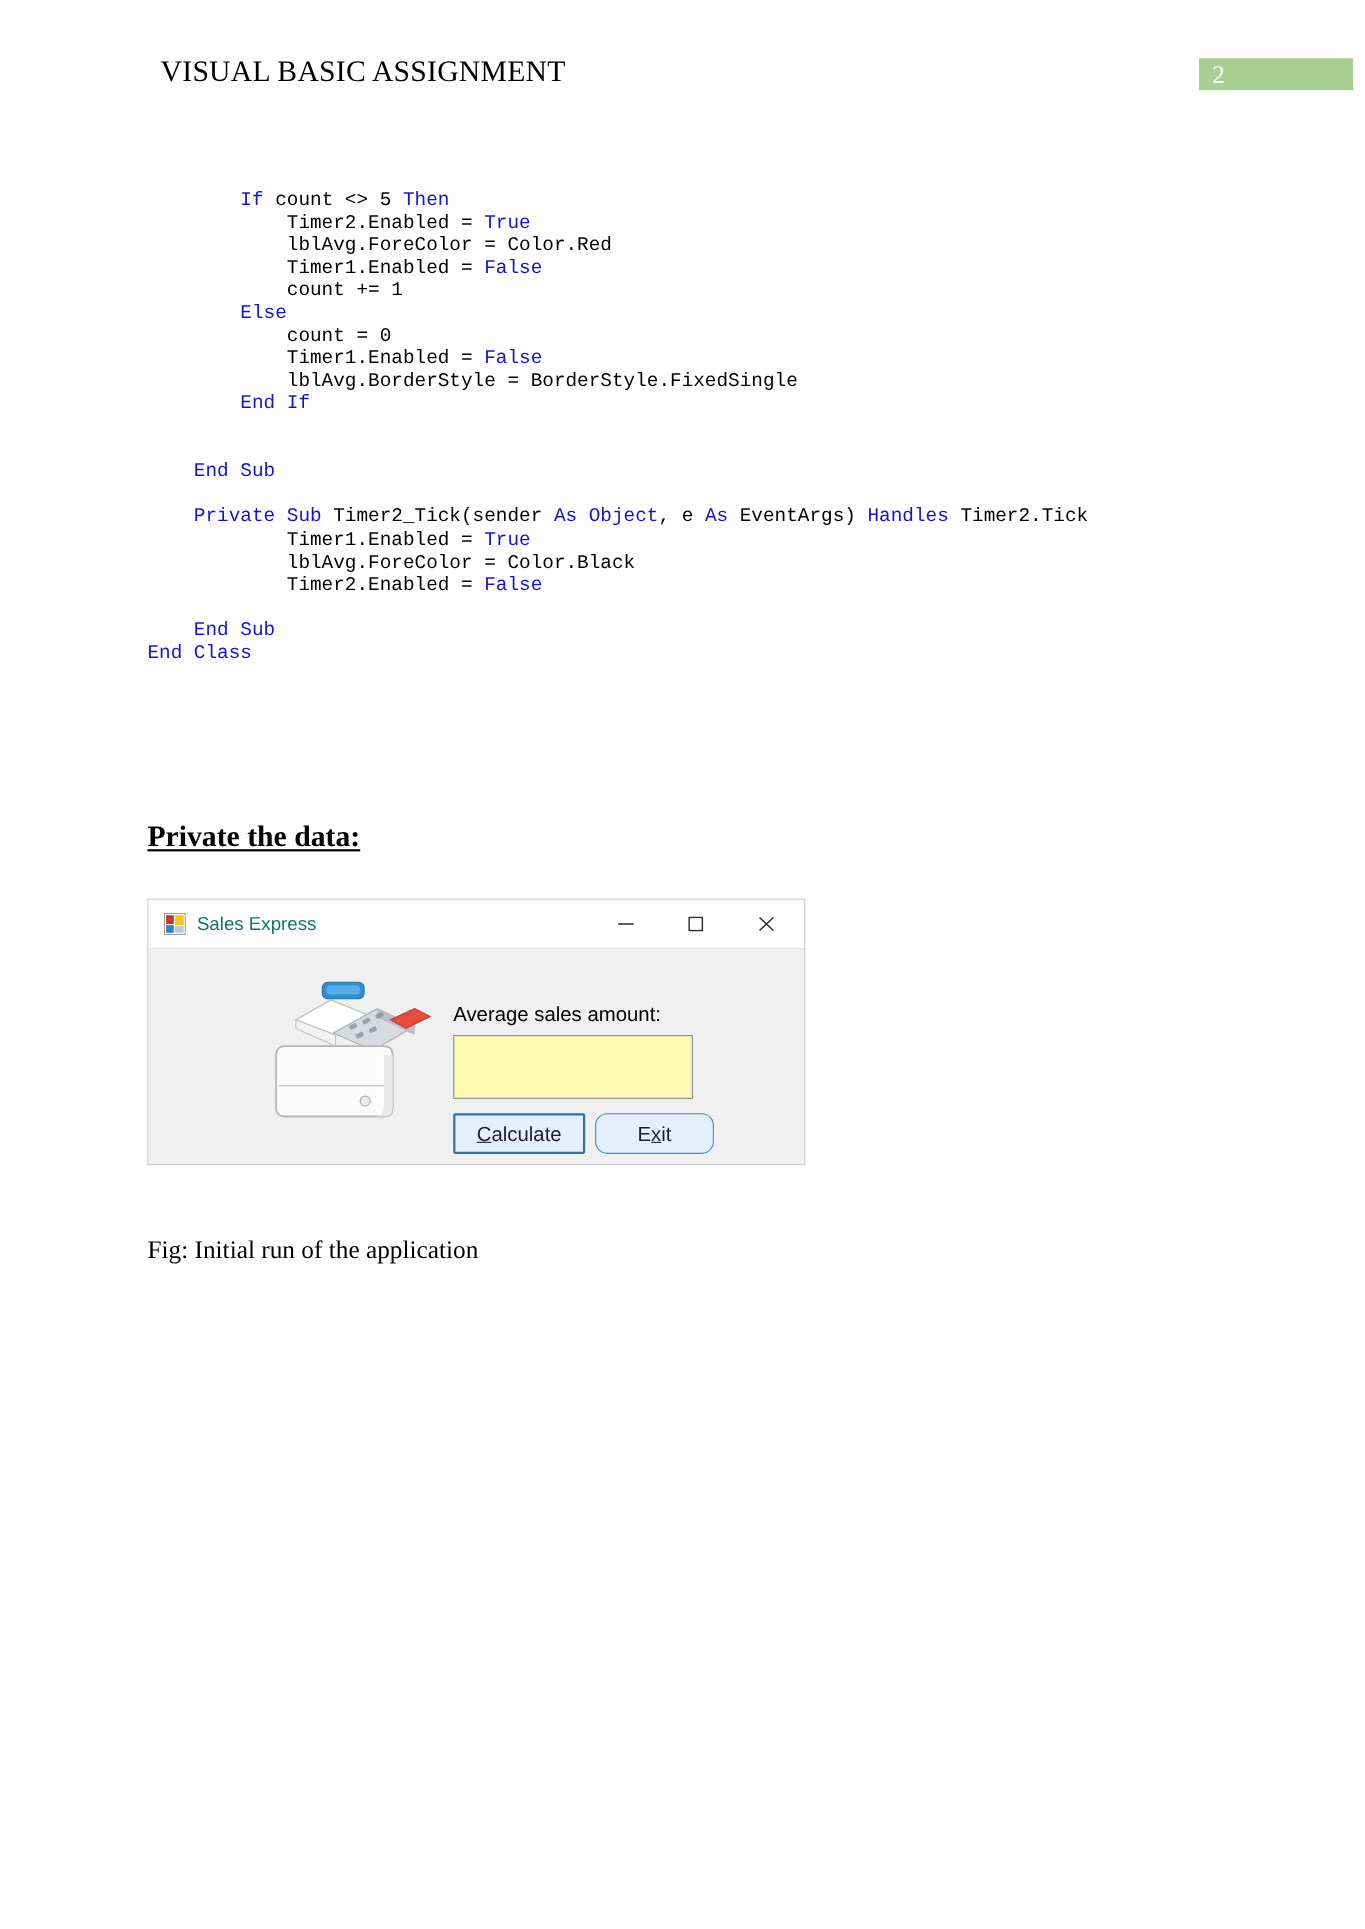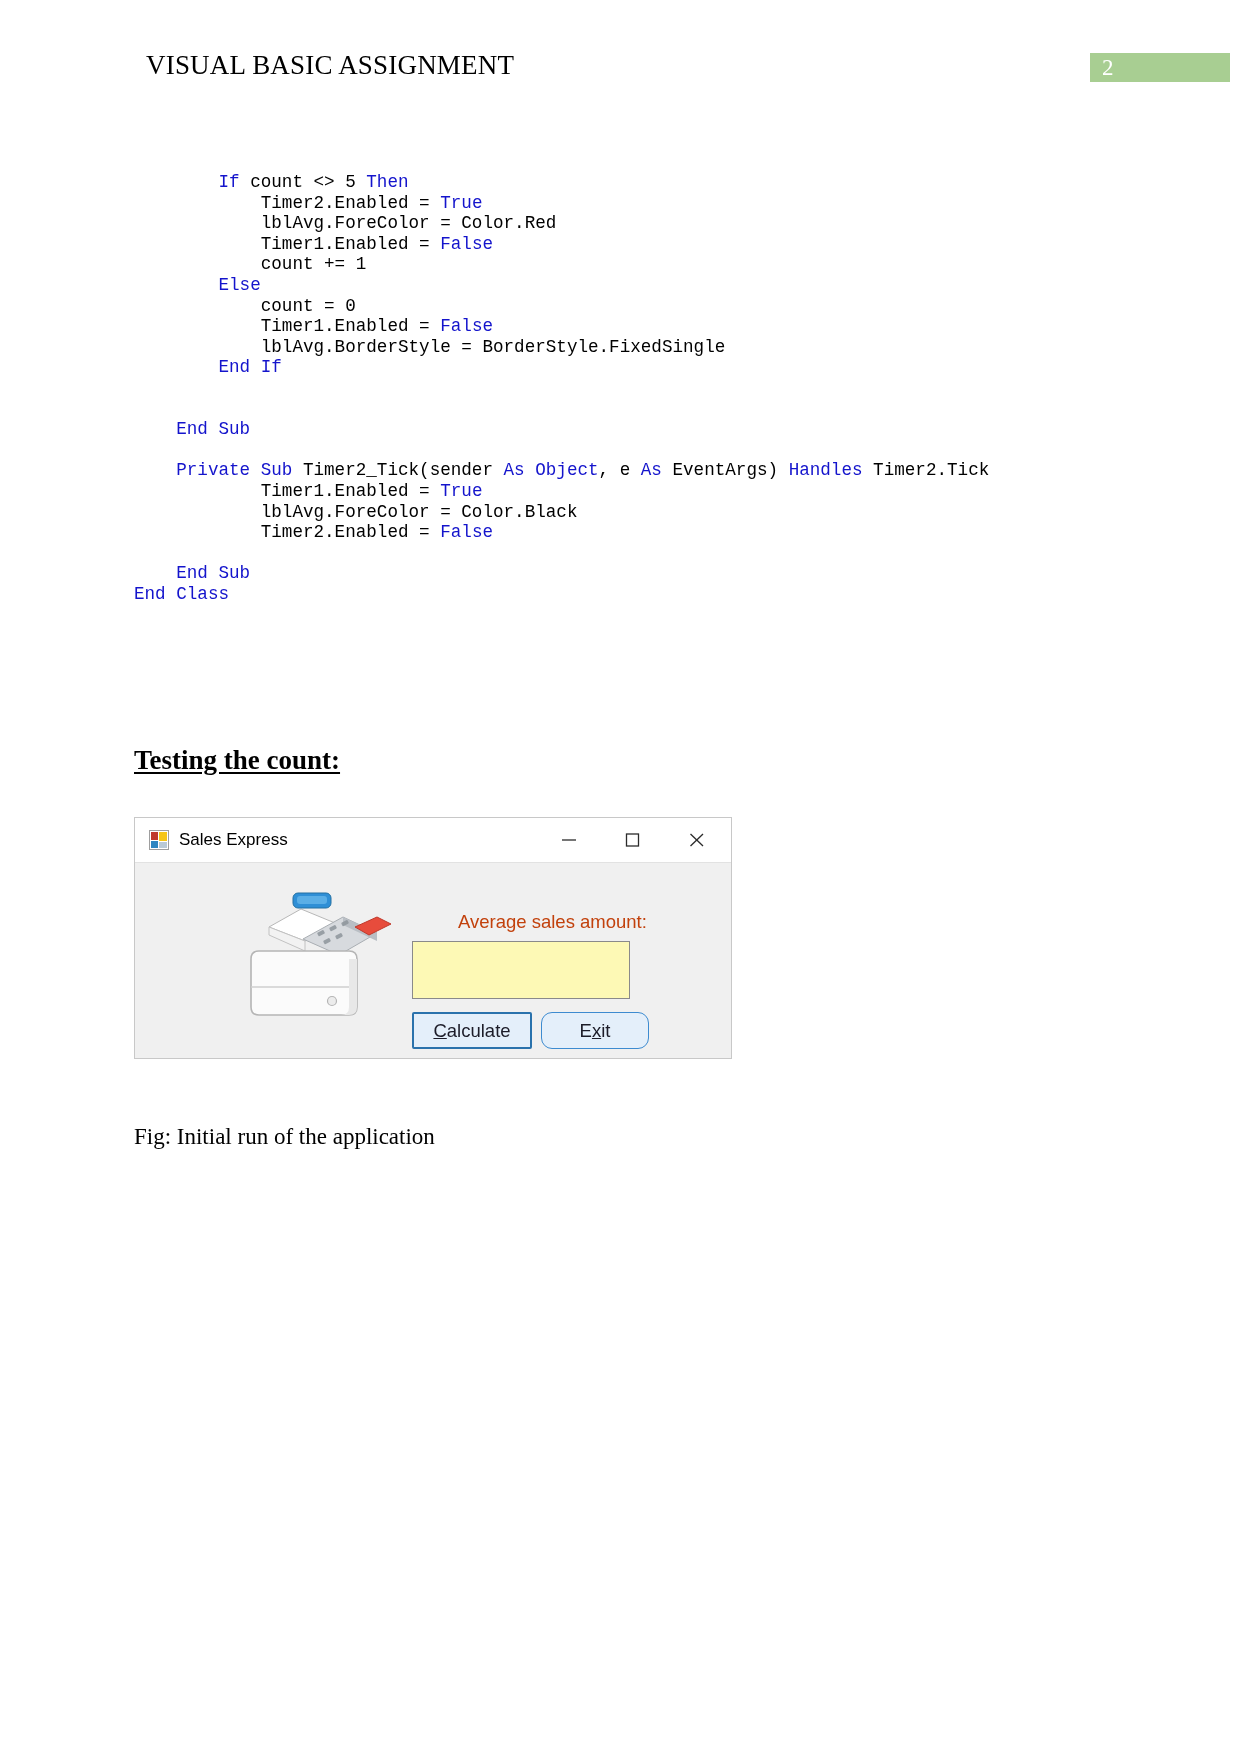--- a/index.html
+++ b/index.html
@@ -106,21 +106,21 @@
     top: 12px;
     width: 20px;
     height: 20px;
   }
   #app-title-text {
     position: absolute;
     left: 44px;
     top: 12px;
     font-family: "Liberation Sans", sans-serif;
     font-size: 17px;
-    color: #000000;
+    color: #0f766e;
     white-space: nowrap;
   }
   .win-btn {
     position: absolute;
     top: 0;
     width: 46px;
     height: 44px;
   }
   .win-btn svg { position: absolute; left: 14px; top: 15px; }
   #win-minimize { right: 138px; }
@@ -143,23 +143,22 @@
     width: 180px;
     height: 155px;
   }
 
   #avg-label {
     position: absolute;
     left: 277px;
     top: 48px;
     font-family: "Liberation Sans", sans-serif;
     font-size: 18.5px;
-    color: #c2410c;
-    white-space: nowrap;
-    margin-left: 46px;
+    color: #000000;
+    white-space: nowrap;
   }
   #avg-textbox {
     position: absolute;
     left: 277px;
     top: 78px;
     width: 218px;
     height: 58px;
     background: #fdf9b5;
     border: 1px solid #8a8a8a;
     box-sizing: border-box;
@@ -217,21 +216,21 @@
 
 <div id="doc-header">
   <div id="header-title">VISUAL BASIC ASSIGNMENT</div>
   <div id="page-number-badge">
     <div id="page-number-text">2</div>
   </div>
 </div>
 
 <div id="code-block"><div class="ln">        <span class="kw">If </span><span>count &lt;&gt; 5 </span><span class="kw">Then</span></div><div class="ln">            <span>Timer2.Enabled = </span><span class="kw">True</span></div><div class="ln">            <span>lblAvg.ForeColor = Color.Red</span></div><div class="ln">            <span>Timer1.Enabled = </span><span class="kw">False</span></div><div class="ln">            <span>count += 1</span></div><div class="ln">        <span class="kw">Else</span></div><div class="ln">            <span>count = 0</span></div><div class="ln">            <span>Timer1.Enabled = </span><span class="kw">False</span></div><div class="ln">            <span>lblAvg.BorderStyle = BorderStyle.FixedSingle</span></div><div class="ln">        <span class="kw">End If</span></div><div class="ln">&nbsp;</div><div class="ln">&nbsp;</div><div class="ln">    <span class="kw">End Sub</span></div><div class="ln">&nbsp;</div><div class="ln">    <span class="kw">Private Sub </span><span>Timer2_Tick(sender </span><span class="kw">As Object</span><span>, e </span><span class="kw">As </span><span>EventArgs) </span><span class="kw">Handles</span><span> Timer2.Tick</span></div><div class="ln">            <span>Timer1.Enabled = </span><span class="kw">True</span></div><div class="ln">            <span>lblAvg.ForeColor = Color.Black</span></div><div class="ln">            <span>Timer2.Enabled = </span><span class="kw">False</span></div><div class="ln">&nbsp;</div><div class="ln">    <span class="kw">End Sub</span></div><div class="ln"><span class="kw">End Class</span></div></div>
 
-<div id="testing-heading">Testing the count:</div>
+<div id="testing-heading">Private the data:</div>
 
 <div id="app-window">
 
   <div id="app-titlebar">
     <span id="app-icon">
       <svg width="20" height="20" viewBox="0 0 20 20">
         <rect x="0.5" y="0.5" width="19" height="19" fill="#ffffff" stroke="#9e9e9e"></rect>
         <rect x="2" y="2" width="7" height="8" fill="#c0392b"></rect>
         <rect x="10" y="2" width="8" height="9" fill="#f5c518"></rect>
         <rect x="2" y="11" width="7" height="7" fill="#2e86c1"></rect>

